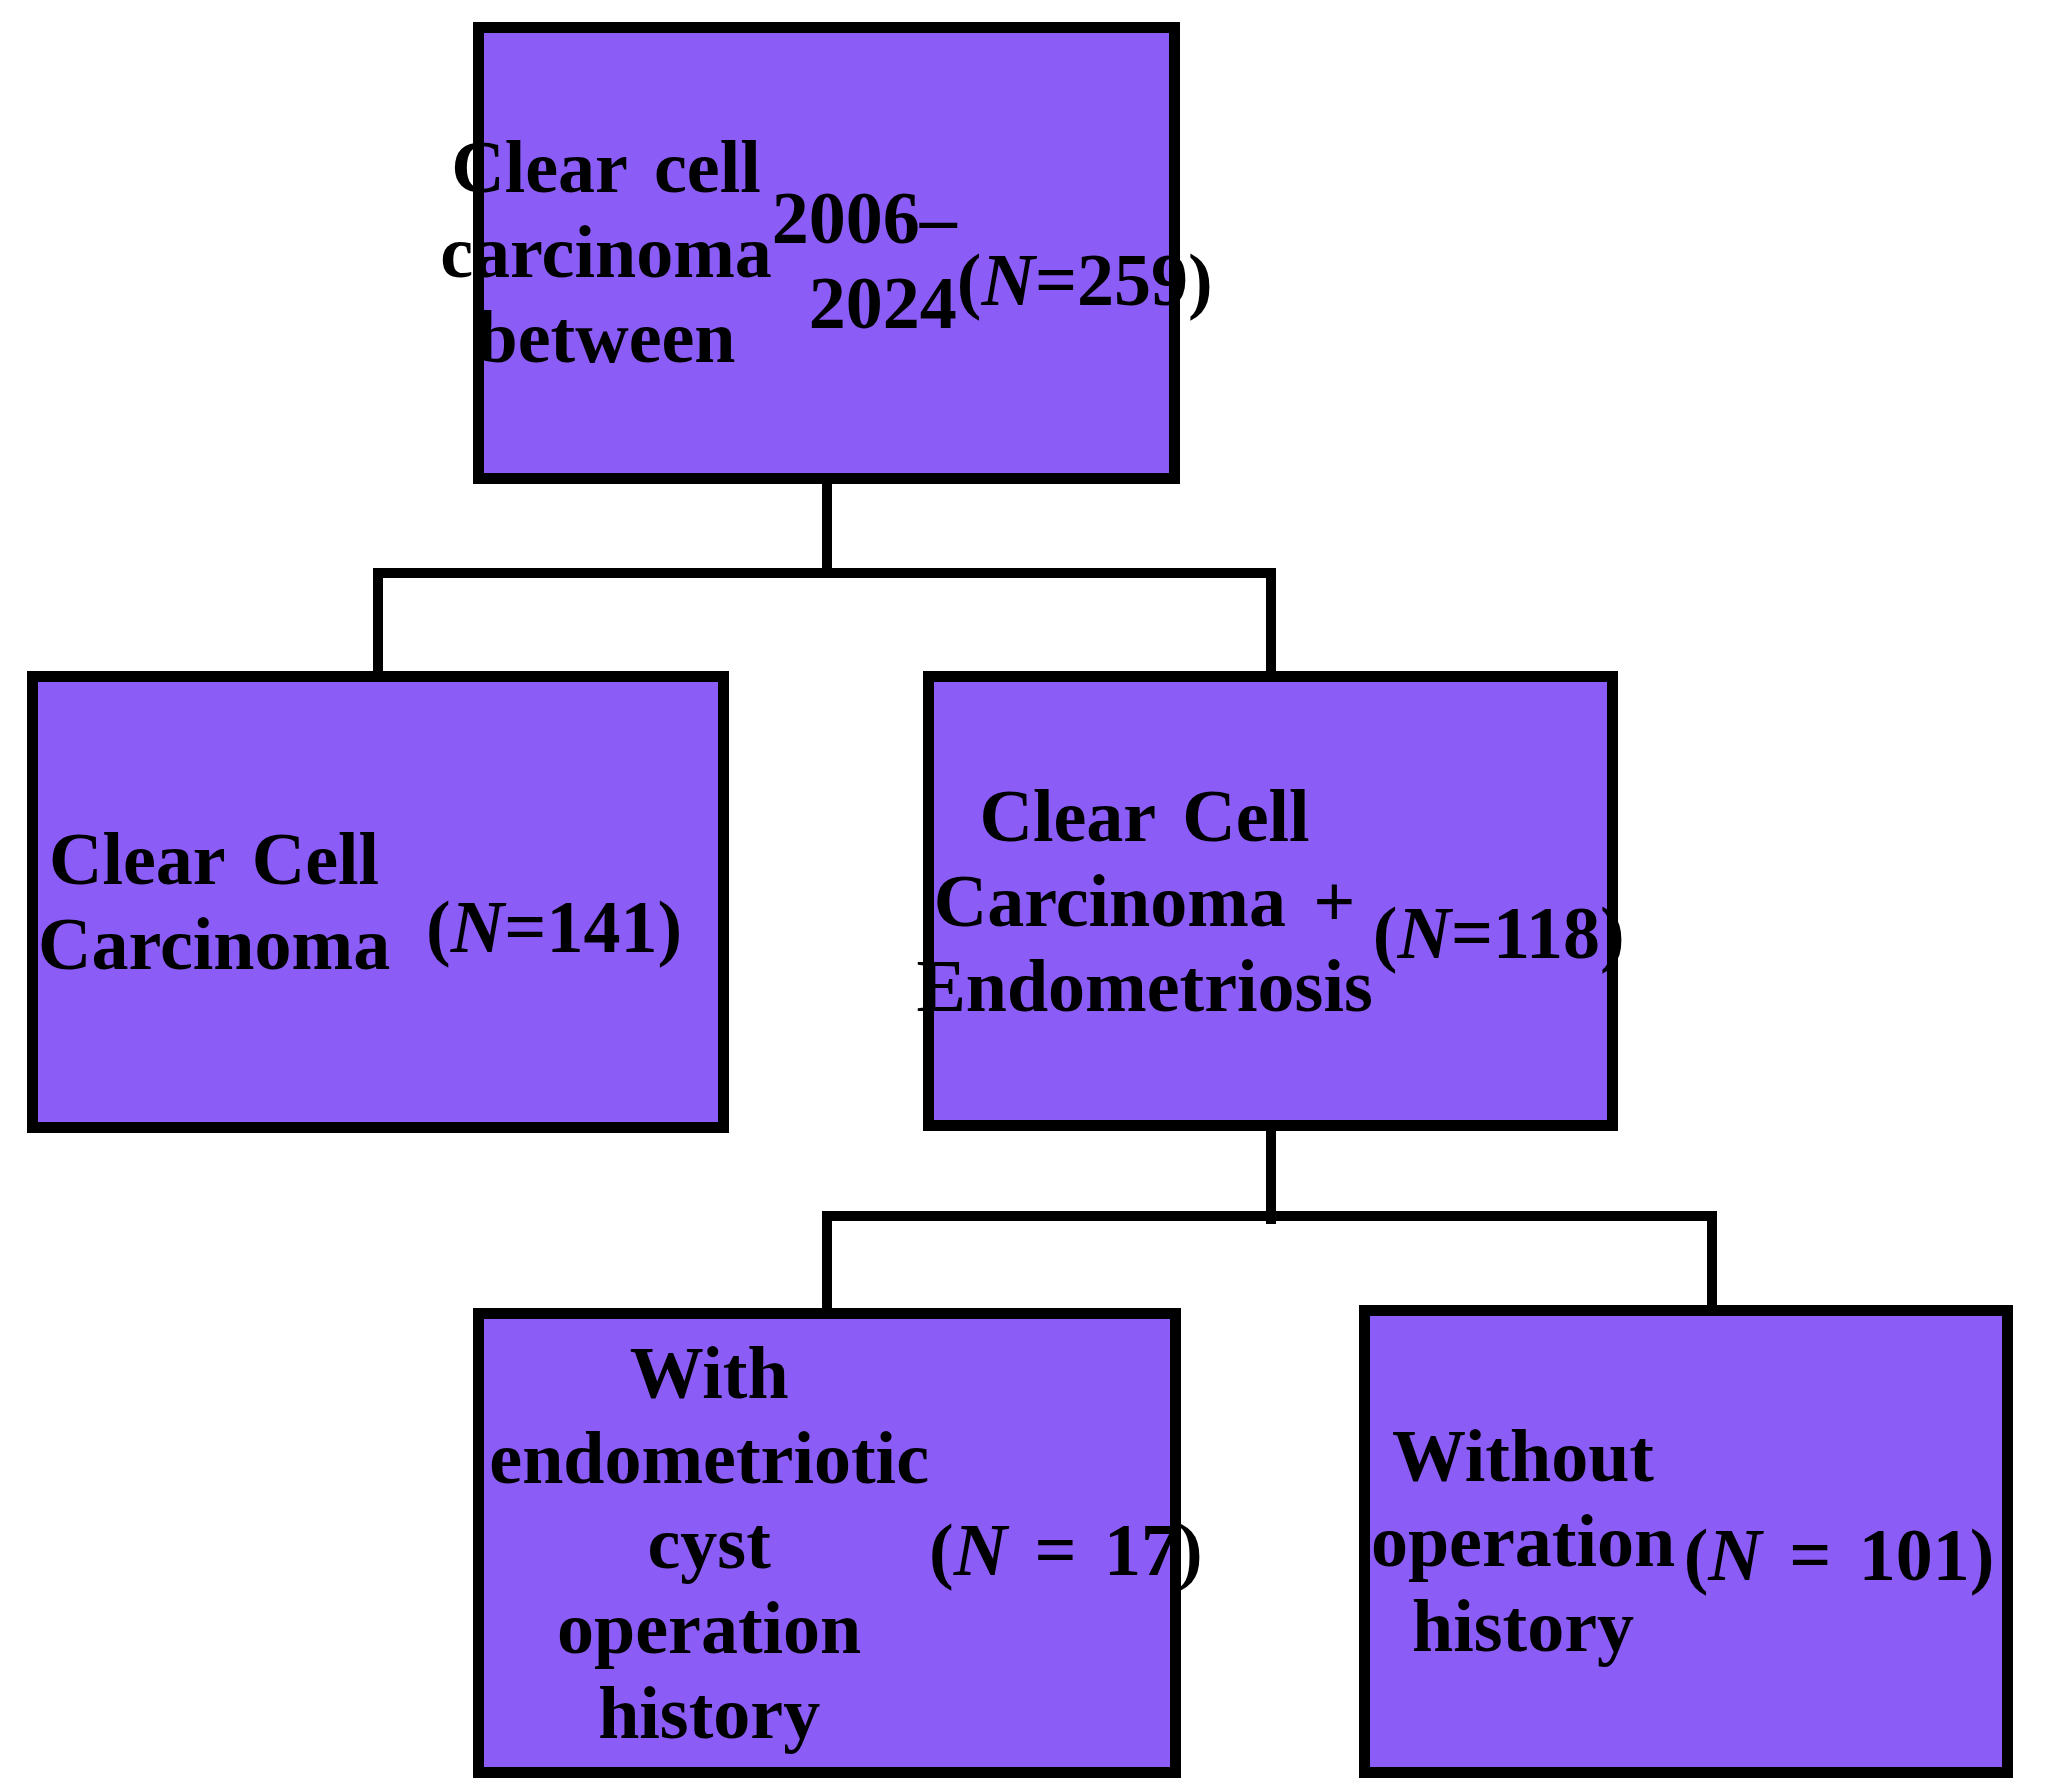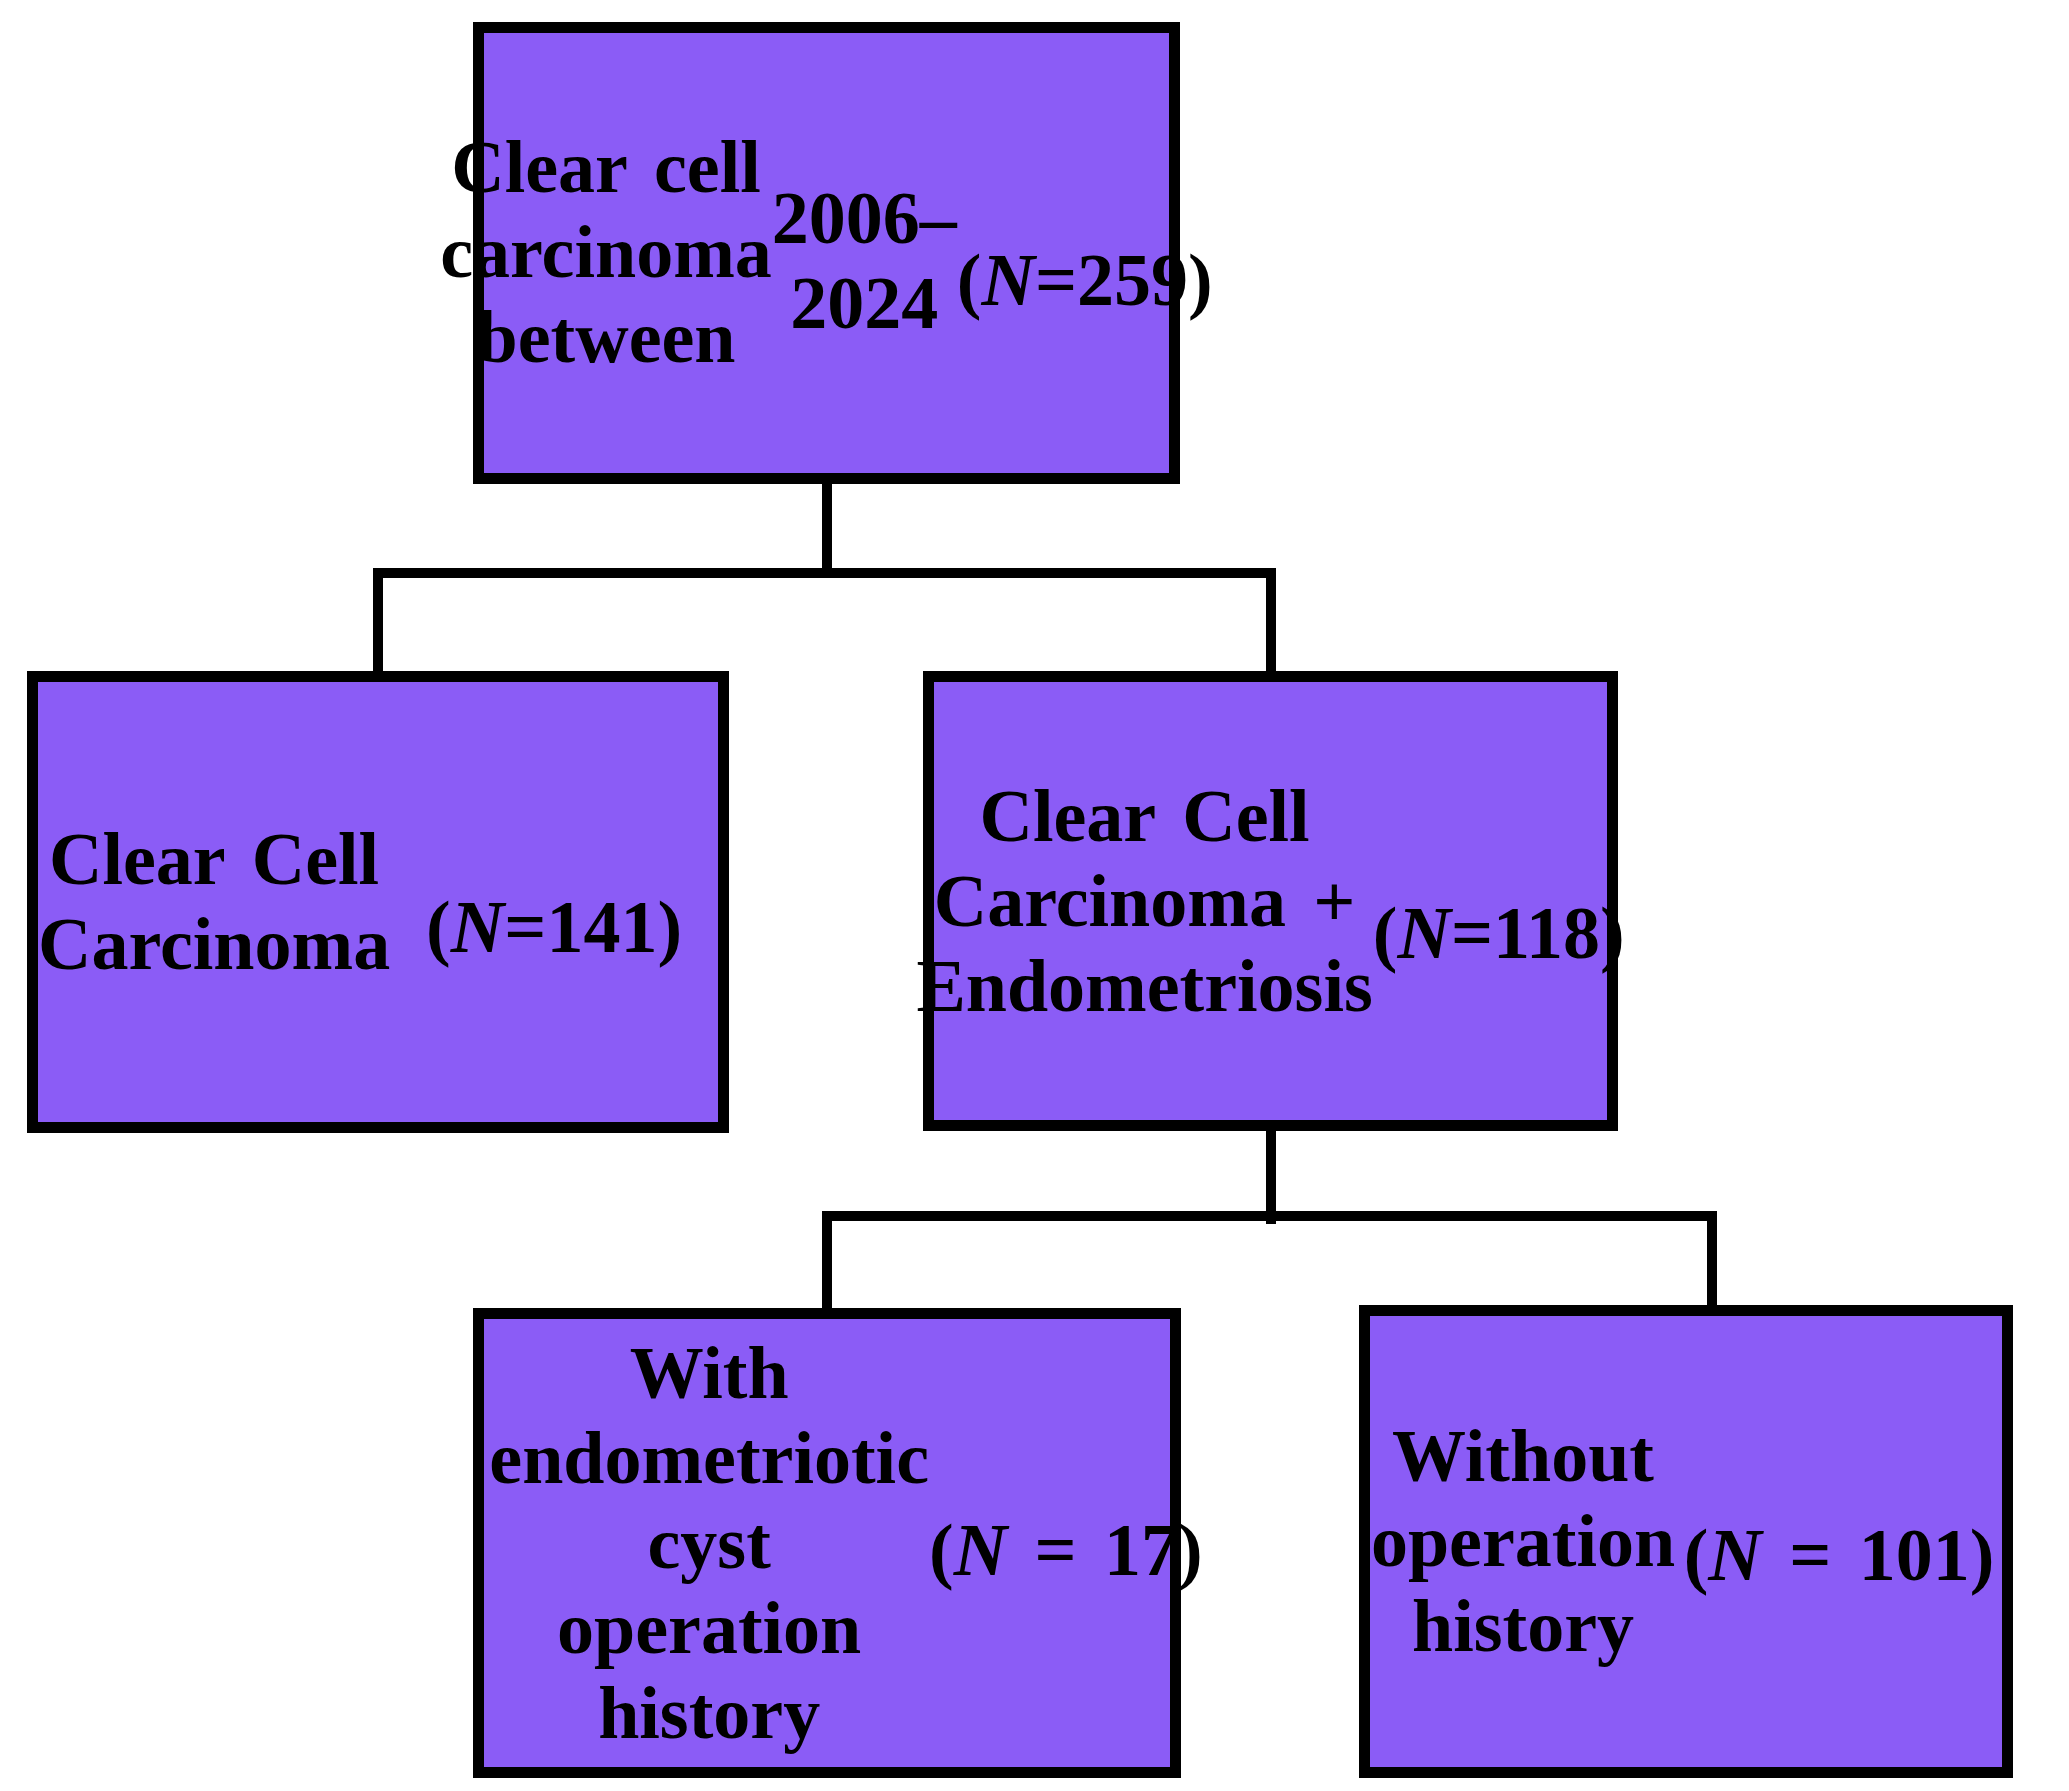--- a/index.html
+++ b/index.html
@@ -38,21 +38,21 @@
     position: absolute;
     background: #000000;
   }
   
   #box-root       { left: 473px;  top: 21.6px;   width: 707px; height: 462px; }
   #box-ccc        { left: 27px;   top: 671px;  width: 702px; height: 462px; }
   #box-ccc-endo   { left: 923px; top: 671px;  width: 695px; height: 460px; }
   #box-with-op    { left: 473px;  top: 1308px; width: 708px; height: 470px; padding-left: 38px; }
   #box-without-op { left: 1359px; top: 1305px; width: 654px; height: 473px; }
   
-  #box-root .period        { margin-top: 16px; }
+  #box-root .period        { margin-top: 16px; text-align: right; }
   #box-root .nline         { margin-top: 56px; font-family: Liberation Serif, serif; }
   #box-ccc .nline          { margin-top: 50px; }
   #box-ccc-endo .nline     { margin-top: 64px; }
   #box-with-op .nline      { margin-top: 14px; }
   #box-without-op .nline   { margin-top: 27px; }
   
   #c1-stub { left: 822px;  top: 473px;  width: 10px;   height: 105px; }
   #c1-h    { left: 373px;  top: 568px;  width: 903px; height: 10px;  }
   #c1-vl   { left: 373px;  top: 568px;  width: 10px;   height: 113px; }
   #c1-vr   { left: 1266px; top: 568px;  width: 10px;   height: 113px; }

